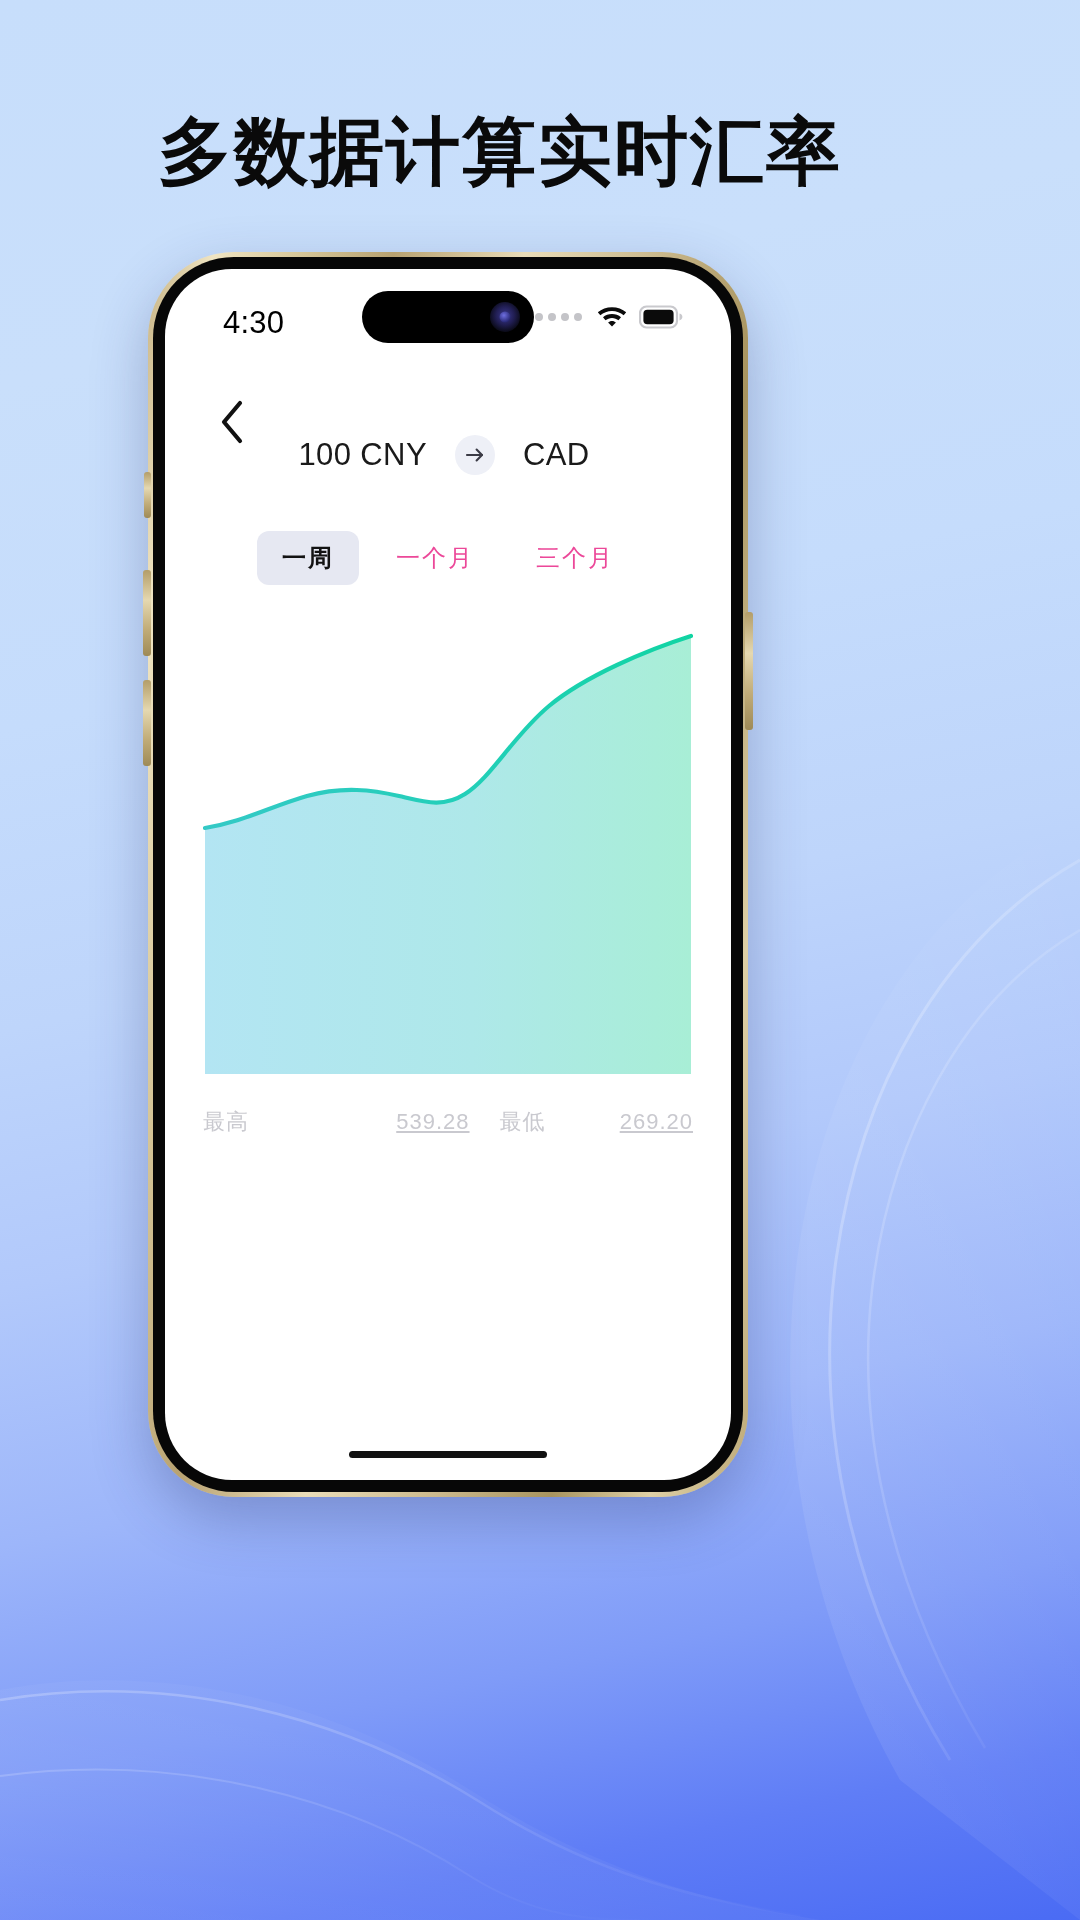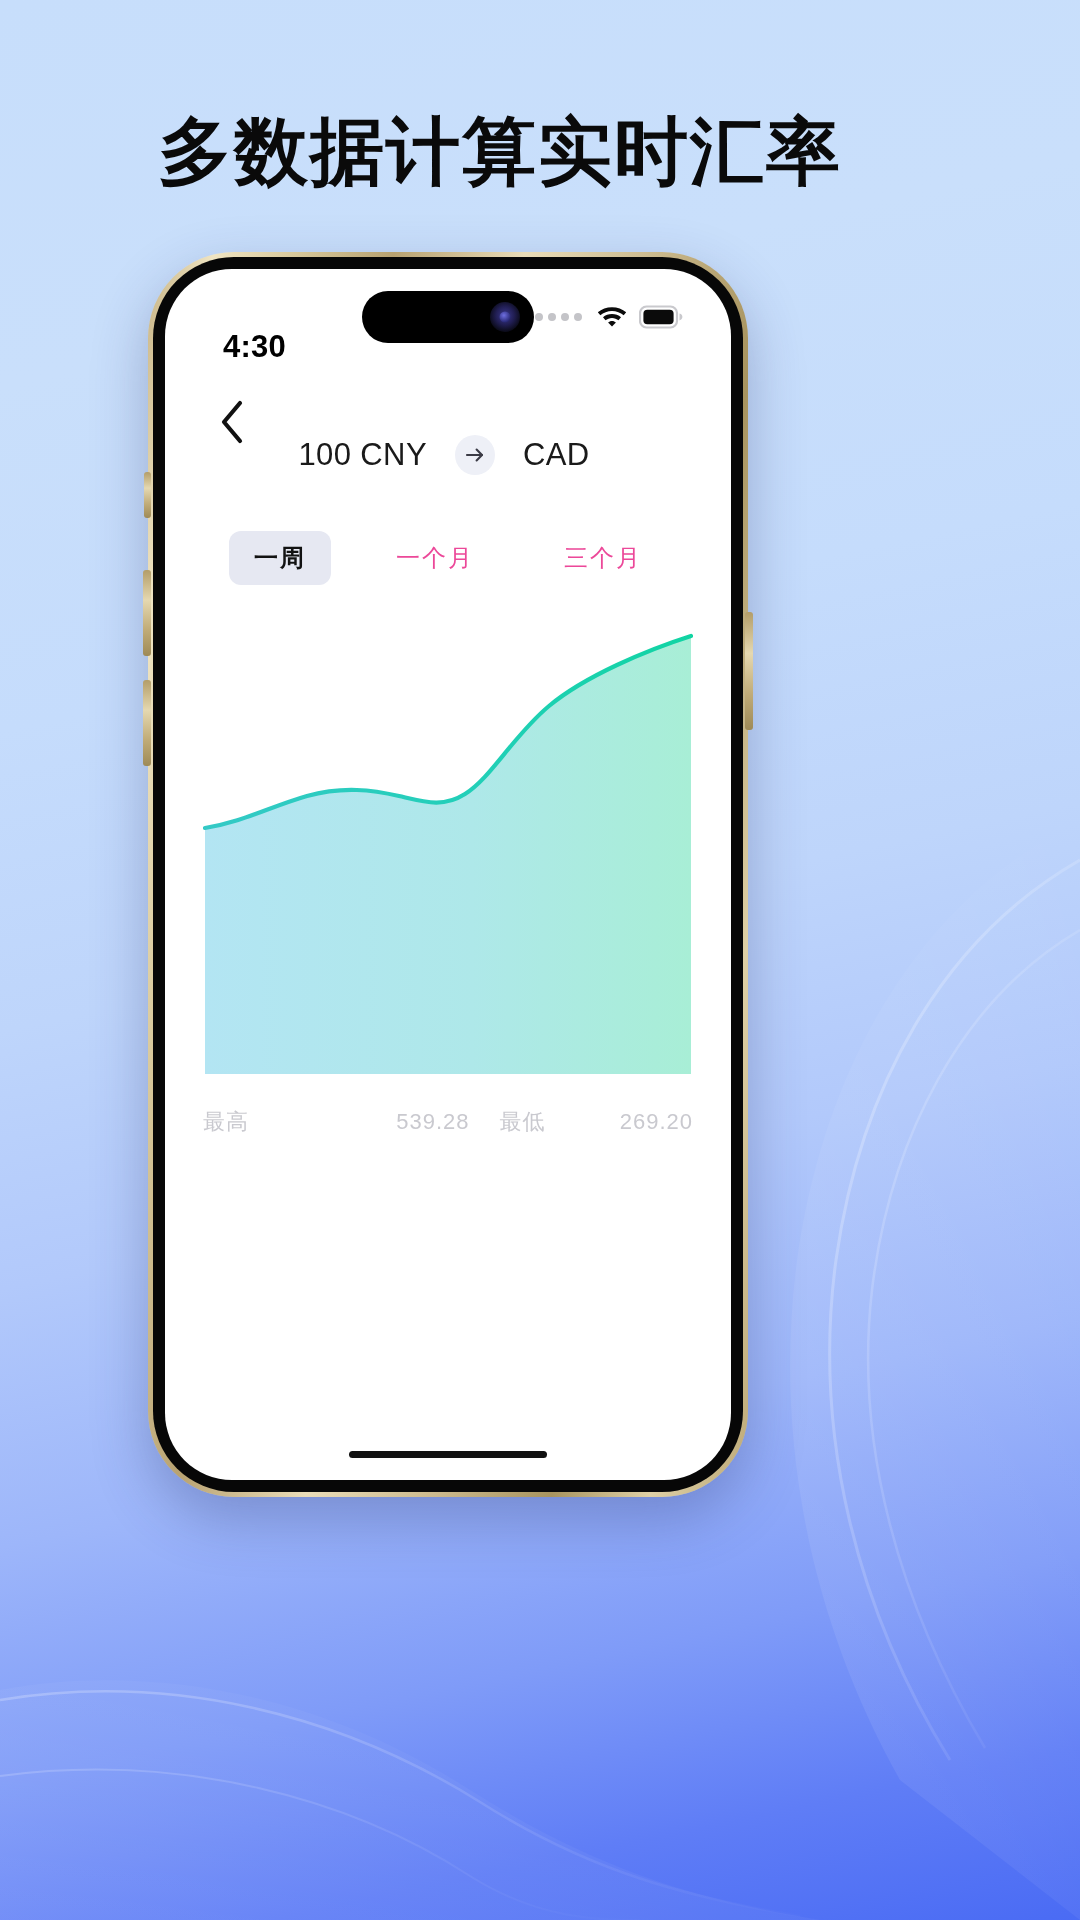--- a/index.html
+++ b/index.html
@@ -119,24 +119,23 @@
     top: 0;
     left: 0;
     right: 0;
     height: 104px;
   }
   #status-time {
     position: absolute;
     left: 58px;
     top: 36px;
     font-size: 31px;
-    font-weight: bold;
+    font-weight: normal;
     color: #000;
     letter-spacing: 0.2px;
-    margin-top: 24px;
   }
   #dynamic-island {
     position: absolute;
     left: 50%;
     transform: translateX(-50%);
     top: 22px;
     width: 172px;
     height: 52px;
     background: #000;
     border-radius: 26px;
@@ -223,21 +222,21 @@
   }
 
   #period-tabs {
     position: absolute;
     top: 262px;
     left: 0;
     right: 0;
     display: flex;
     align-items: center;
     justify-content: center;
-    gap: 40px;
+    gap: 12px;
     font-family: Liberation Serif, serif;
   }
   .tab {
     padding: 11px 25px;
     border-radius: 12px;
     font-size: 24px;
     color: #ec4899;
     letter-spacing: 2px;
     background: transparent;
     cursor: pointer;
@@ -264,21 +263,21 @@
     top: 838px;
     width: 490px;
     display: flex;
     align-items: center;
     font-size: 22px;
     color: #c9c9cf;
     letter-spacing: 1px;
     gap: 8px;
   }
   .stat-label { white-space: nowrap; }
-  .stat-value { white-space: nowrap; }
+  .stat-value { white-space: nowrap; text-decoration: underline; }
   #stat-high-label { width: 160px; }
   #stat-high-value { width: 112px; text-align: right; }
   #stat-low-label  { width: 118px; padding-left: 22px; }
   #stat-low-value  { flex: 1; text-align: right; }
 
   #home-indicator {
     position: absolute;
     bottom: 22px;
     left: 50%;
     transform: translateX(-50%);

